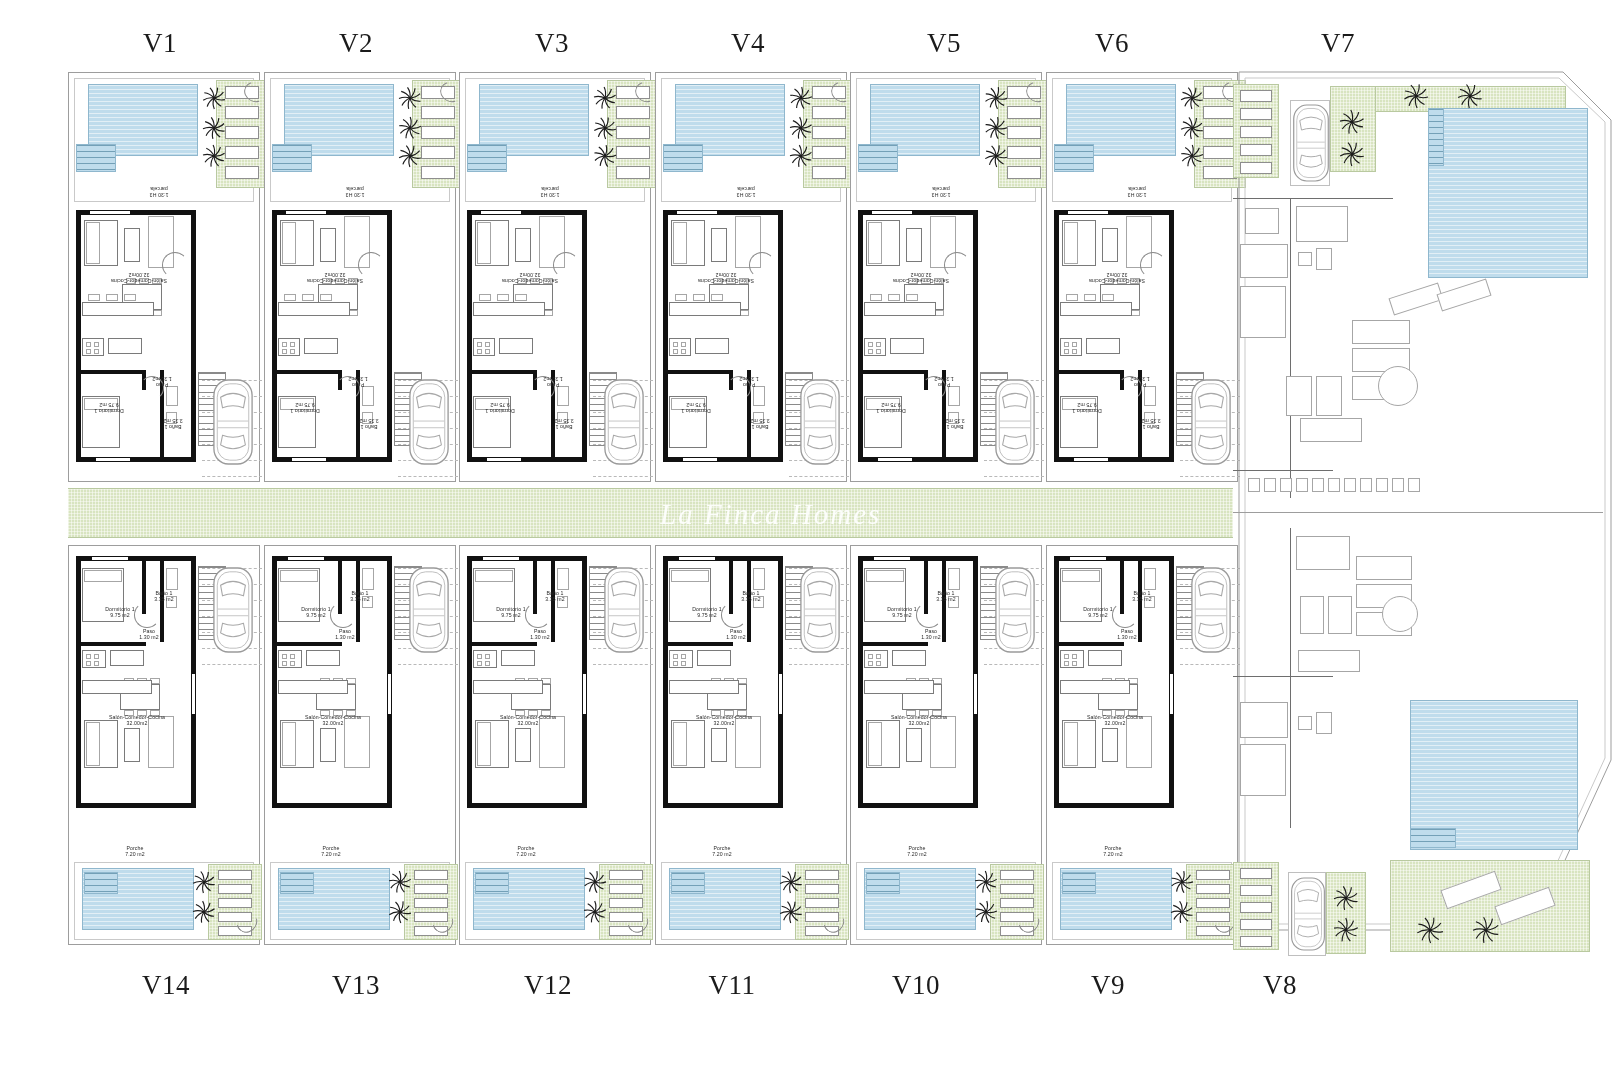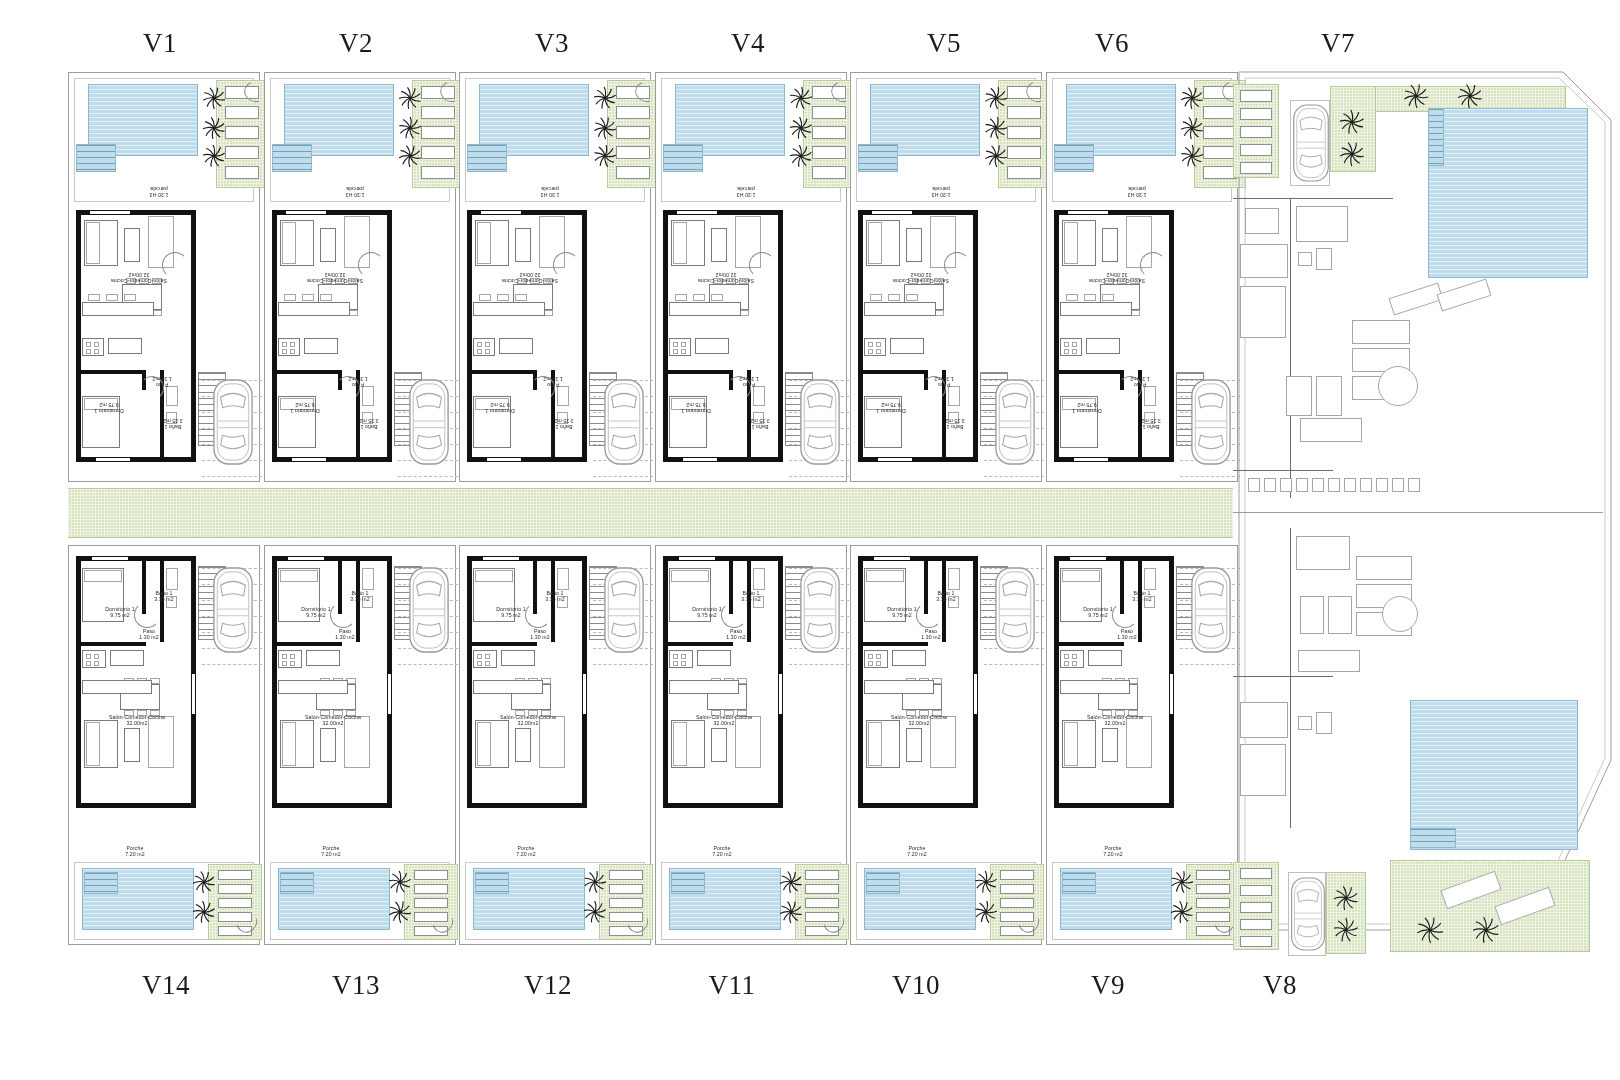--- a/index.html
+++ b/index.html
@@ -1391,20 +1391,21 @@
           <path d="M11,11 Q17.04551050380349,10.766970498859791 21.1,6.7" stroke="#1c1c1c" stroke-width="1.15" fill="none"></path>
           <path d="M11,11 Q15.780918203280443,14.707468291643464 21.5,14.2" stroke="#1c1c1c" stroke-width="1.15" fill="none"></path>
           <path d="M11,11 Q12.279281141455208,16.91320046684679 17.0,20.2" stroke="#1c1c1c" stroke-width="1.15" fill="none"></path>
           <path d="M11,11 Q8.1790542159169,16.352080425709595 9.6,21.9" stroke="#1c1c1c" stroke-width="1.15" fill="none"></path>
       <circle cx="11" cy="11" r="1.3" fill="#1c1c1c"></circle>
         </svg>
       </div>
     </div>
 
   <div class="strip" id="street-strip" style="left:68px;top:488px;width:1165px;height:48px;"></div>
+  <div class="watermark" style="left:660px;top:498px;">La Finca Homes</div>
 
   <div id="right-block">
       <div style="position: absolute; left: 1233px; top: 60px; width: 385px; height: 890px;"><svg width="385" height="890">
     <path d="M6,12 L330,12 L378,60 L378,700 L300,870 L6,870 Z" fill="none" stroke="#9d9d9d" stroke-width="1"></path>
     <path d="M12,18 L326,18 L372,62 L372,698 L296,864 L12,864 Z" fill="none" stroke="#c9c9c9" stroke-width="1"></path>
   </svg></div>
       <div class="green" style="left:1348px;top:86px;width:218px;height:26px;"></div>
       <div class="pool" style="left:1428px;top:108px;width:160px;height:170px;"></div>
       <div class="steps" style="left:1428px;top:108px;width:16px;height:58px;"></div>
       <div class="green" style="left:1330px;top:86px;width:46px;height:86px;"></div>

